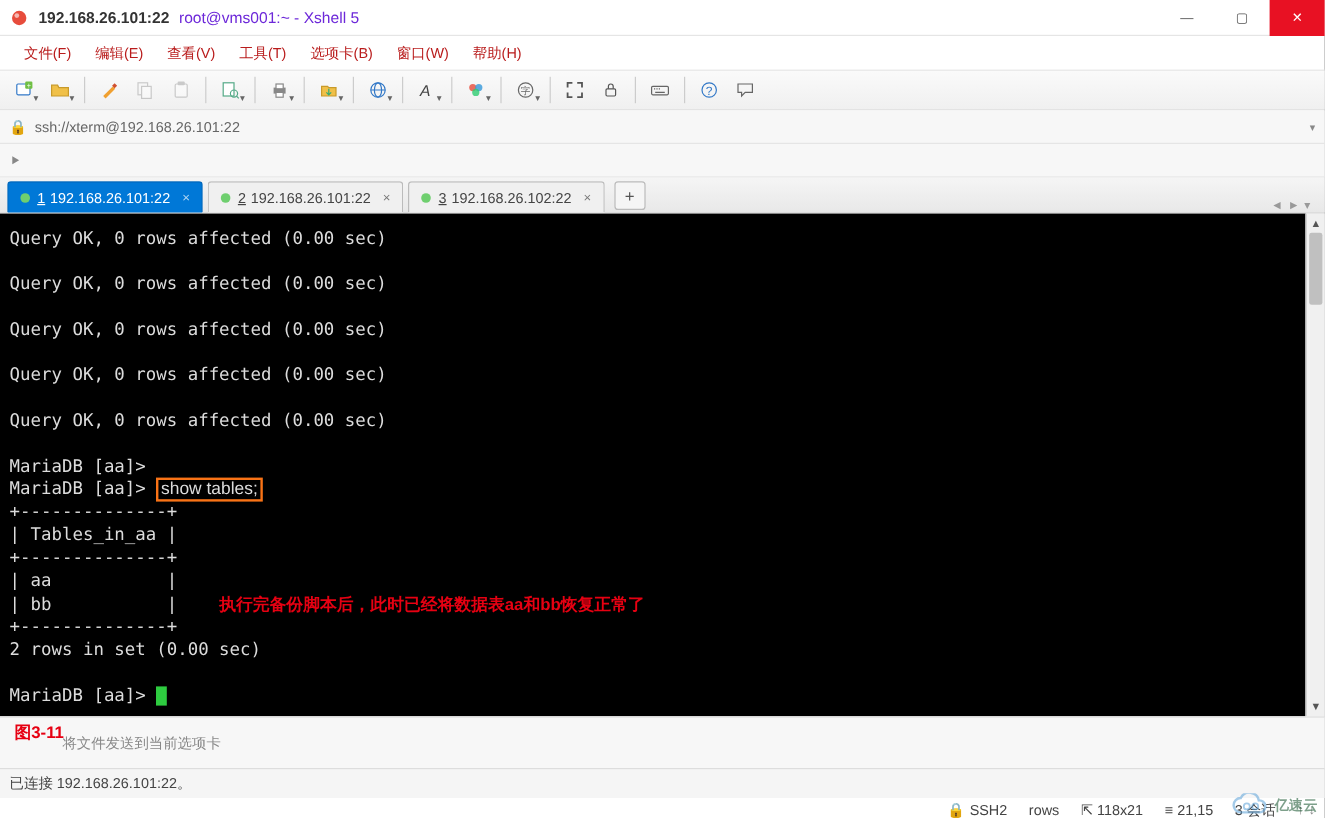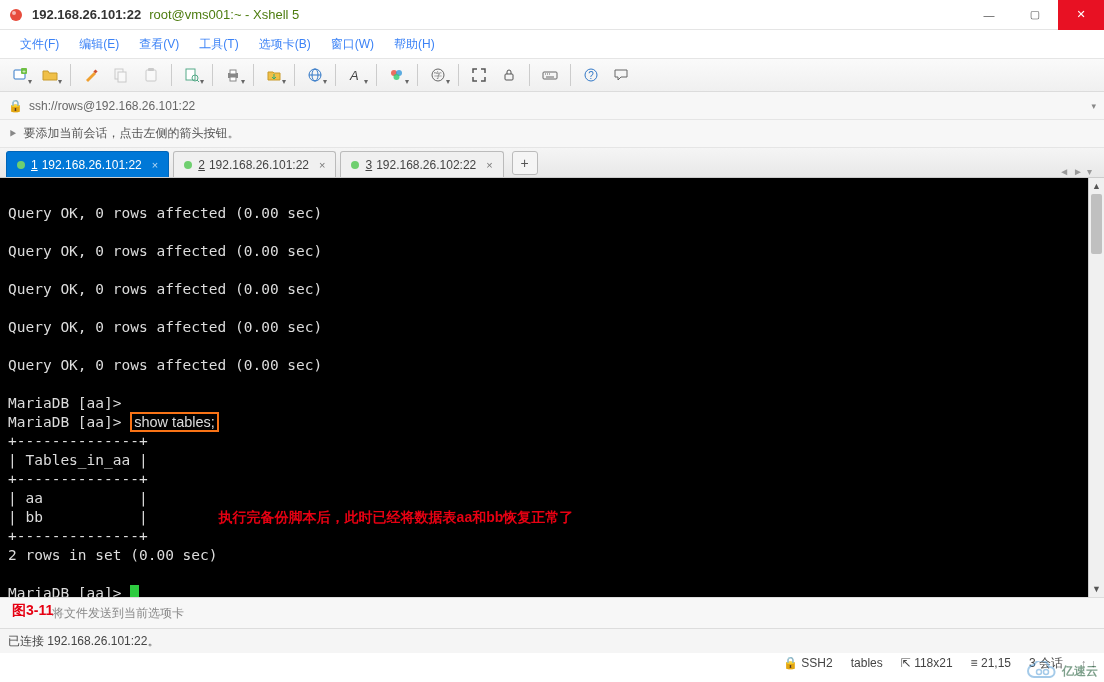--- a/index.html
+++ b/index.html
@@ -2,27 +2,27 @@
 <html><head>
 <meta charset="utf-8">
 <style>
 * { margin: 0; padding: 0; box-sizing: border-box; font-family: "Microsoft YaHei", "Segoe UI", Tahoma, sans-serif; }
 body { width: 1104px; height: 682px; background: #fff; overflow: hidden; position: relative; }
 
 
 .titlebar { height: 30px; background: #fff; display: flex; align-items: center; padding: 0 0 0 8px; border-bottom: 1px solid #e5e5e5; }
 .titlebar .app-icon { width: 16px; height: 16px; margin-right: 8px; }
 .titlebar .tb-text { font-size: 13px; color: #333; font-weight: bold; }
-.titlebar .tb-sub { font-size: 13px; color: #4d7c0f; margin-left: 8px; }
+.titlebar .tb-sub { font-size: 13px; color: #6d28d9; margin-left: 8px; }
 .titlebar .win-btns { margin-left: auto; display: flex; }
 .titlebar .win-btn { width: 46px; height: 30px; display: flex; align-items: center; justify-content: center; color: #555; font-size: 11px; }
 .titlebar .win-btn.close { background: #e81123; color: #fff; }
 
 
-.menubar { height: 28px; display: flex; align-items: center; padding: 0 10px; font-size: 12px; color: #3b82f6; }
+.menubar { height: 28px; display: flex; align-items: center; padding: 0 10px; font-size: 12px; color: #b91c1c; }
 .menubar span { padding: 4px 10px; }
 
 
 .toolbar { height: 34px; background: linear-gradient(#fafafa,#f0f0f0); border-top: 1px solid #e5e5e5; border-bottom: 1px solid #dcdcdc; display: flex; align-items: center; padding: 0 6px; gap: 2px; }
 .tb-btn { width: 28px; height: 26px; display: flex; align-items: center; justify-content: center; color: #444; border: 1px solid transparent; border-radius: 2px; position: relative; }
 .tb-btn.dd::after { content: "▾"; font-size: 8px; color: #666; position: absolute; right: 1px; bottom: 1px; }
 .tb-sep { width: 1px; height: 22px; background: #ccc; margin: 0 4px; }
 
 
 .addrbar { height: 28px; background: #f7f7f7; border-bottom: 1px solid #e5e5e5; display: flex; align-items: center; padding: 0 8px; font-size: 12px; color: #666; }
@@ -39,30 +39,30 @@
 .tab.active { background: #0078d7; color: #fff; border-color: #0065b8; }
 .tab .dot { width: 8px; height: 8px; border-radius: 50%; background: #6fcf6f; margin-right: 6px; }
 .tab.active .dot { background: #6fcf6f; }
 .tab .num { text-decoration: underline; margin-right: 4px; }
 .tab .close { margin-left: 10px; font-size: 11px; color: inherit; opacity: 0.7; }
 .tab-add { width: 26px; height: 24px; border: 1px solid #bbb; border-radius: 3px; display: flex; align-items: center; justify-content: center; font-size: 14px; color: #555; margin-left: 4px; margin-bottom: 2px; background: #f5f5f5; }
 .tab-nav { margin-left: auto; display: flex; align-items: center; gap: 4px; color: #999; font-size: 10px; padding-right: 6px; }
 
 
 .terminal-wrap { position: relative; height: 419px; }
-.terminal { position: absolute; inset: 0; right: 16px; background: #000; color: #dcdcdc; font-family: "Consolas","DejaVu Sans Mono",monospace; font-size: 14.5px; line-height: 19px; padding: 26px 8px 8px 8px; white-space: pre; overflow: hidden; }
+.terminal { position: absolute; inset: 0; right: 16px; background: #000; color: #dcdcdc; font-family: "Consolas","DejaVu Sans Mono",monospace; font-size: 14.5px; line-height: 19px; padding: 12px 8px 8px 8px; white-space: pre; overflow: hidden; }
 .terminal .hl-box { border: 2px solid #f97316; padding: 0 2px; }
-.terminal .note { color: #e60012; font-family: "Microsoft YaHei", sans-serif; font-size: 14px; font-weight: bold; margin-left: 36px; }
+.terminal .note { color: #e60012; font-family: "Microsoft YaHei", sans-serif; font-size: 14px; font-weight: bold; }
 .terminal .cursor { display: inline-block; width: 9px; height: 16px; background: #2ecc40; vertical-align: text-bottom; }
 .vscroll { position: absolute; top: 0; right: 0; width: 16px; bottom: 0; background: #f0f0f0; border-left: 1px solid #ccc; }
 .vscroll .arrow { height: 16px; display: flex; align-items: center; justify-content: center; font-size: 9px; color: #555; }
 .vscroll .thumb { position: absolute; left: 2px; right: 2px; top: 16px; height: 60px; background: #c0c0c0; border-radius: 2px; }
 
 
-.inputbar { height: 32px; background: #f7f7f7; border-top: 1px solid #ddd; border-bottom: 1px solid #ddd; display: flex; align-items: center; padding: 0 8px; font-size: 12px; color: #888; position: relative; }
+.inputbar { height: 44px; background: #f7f7f7; border-top: 1px solid #ddd; border-bottom: 1px solid #ddd; display: flex; align-items: center; padding: 0 8px; font-size: 12px; color: #888; position: relative; }
 .inputbar .fig-label { position: absolute; left: 12px; top: 4px; color: #e60012; font-weight: bold; font-size: 14px; }
 
 
 .statusbar { height: 24px; background: #f5f5f5; display: flex; align-items: center; font-size: 12px; color: #444; padding: 0 8px; gap: 18px; justify-content: center; }
 .statusbar .sb-right { margin-left: auto; display: flex; gap: 18px; align-items: center; margin-top: 44px; }
 .statusbar .sb-icons { display: flex; gap: 4px; color: #888; font-size: 11px; }
 
 
 .watermark { position: absolute; right: 6px; bottom: 1px; display: flex; align-items: center; gap: 4px; opacity: 0.55; }
 .watermark .txt { font-size: 12px; color: #14532d; font-weight: bold; }
@@ -209,27 +209,26 @@
     </div>
   <div class="tb-btn">
       <svg width="16" height="16">
         <path d="M2 3h12v7H8l-3 3v-3H2z" fill="none" stroke="#666"></path>
       </svg>
     </div>
 </div>
 
 <div class="addrbar">
   <span class="lock">🔒</span>
-  <span>ssh://rows@192.168.26.101:22</span>
+  <span>ssh://xterm@192.168.26.101:22</span>
   <span class="dd-arrow">▾</span>
 </div>
 
 <div class="infobar">
   <span class="info-icon">⯈</span>
-  <span>要添加当前会话，点击左侧的箭头按钮。</span>
 </div>
 
 <div class="tabbar">
   <div class="tab active">
     <span class="dot"></span>
     <span class="num">1</span>
     <span>192.168.26.101:22</span>
     <span class="close">×</span>
   </div>
   <div class="tab">
@@ -284,21 +283,21 @@
 
 <div class="inputbar">
   <span class="fig-label">图3-11</span>
   <span style="margin-left:44px">将文件发送到当前选项卡</span>
 </div>
 
 <div class="statusbar">
   <span>已连接 192.168.26.101:22。</span>
   <div class="sb-right">
     <span>🔒 <span>SSH2</span></span>
-    <span>tables</span>
+    <span>rows</span>
     <span>⇱ <span>118x21</span></span>
     <span>≡ <span>21,15</span></span>
     <span>3 会话</span>
     <span class="sb-icons">
       <span>↑</span>
       <span>↓</span>
     </span>
   </div>
 </div>
 

